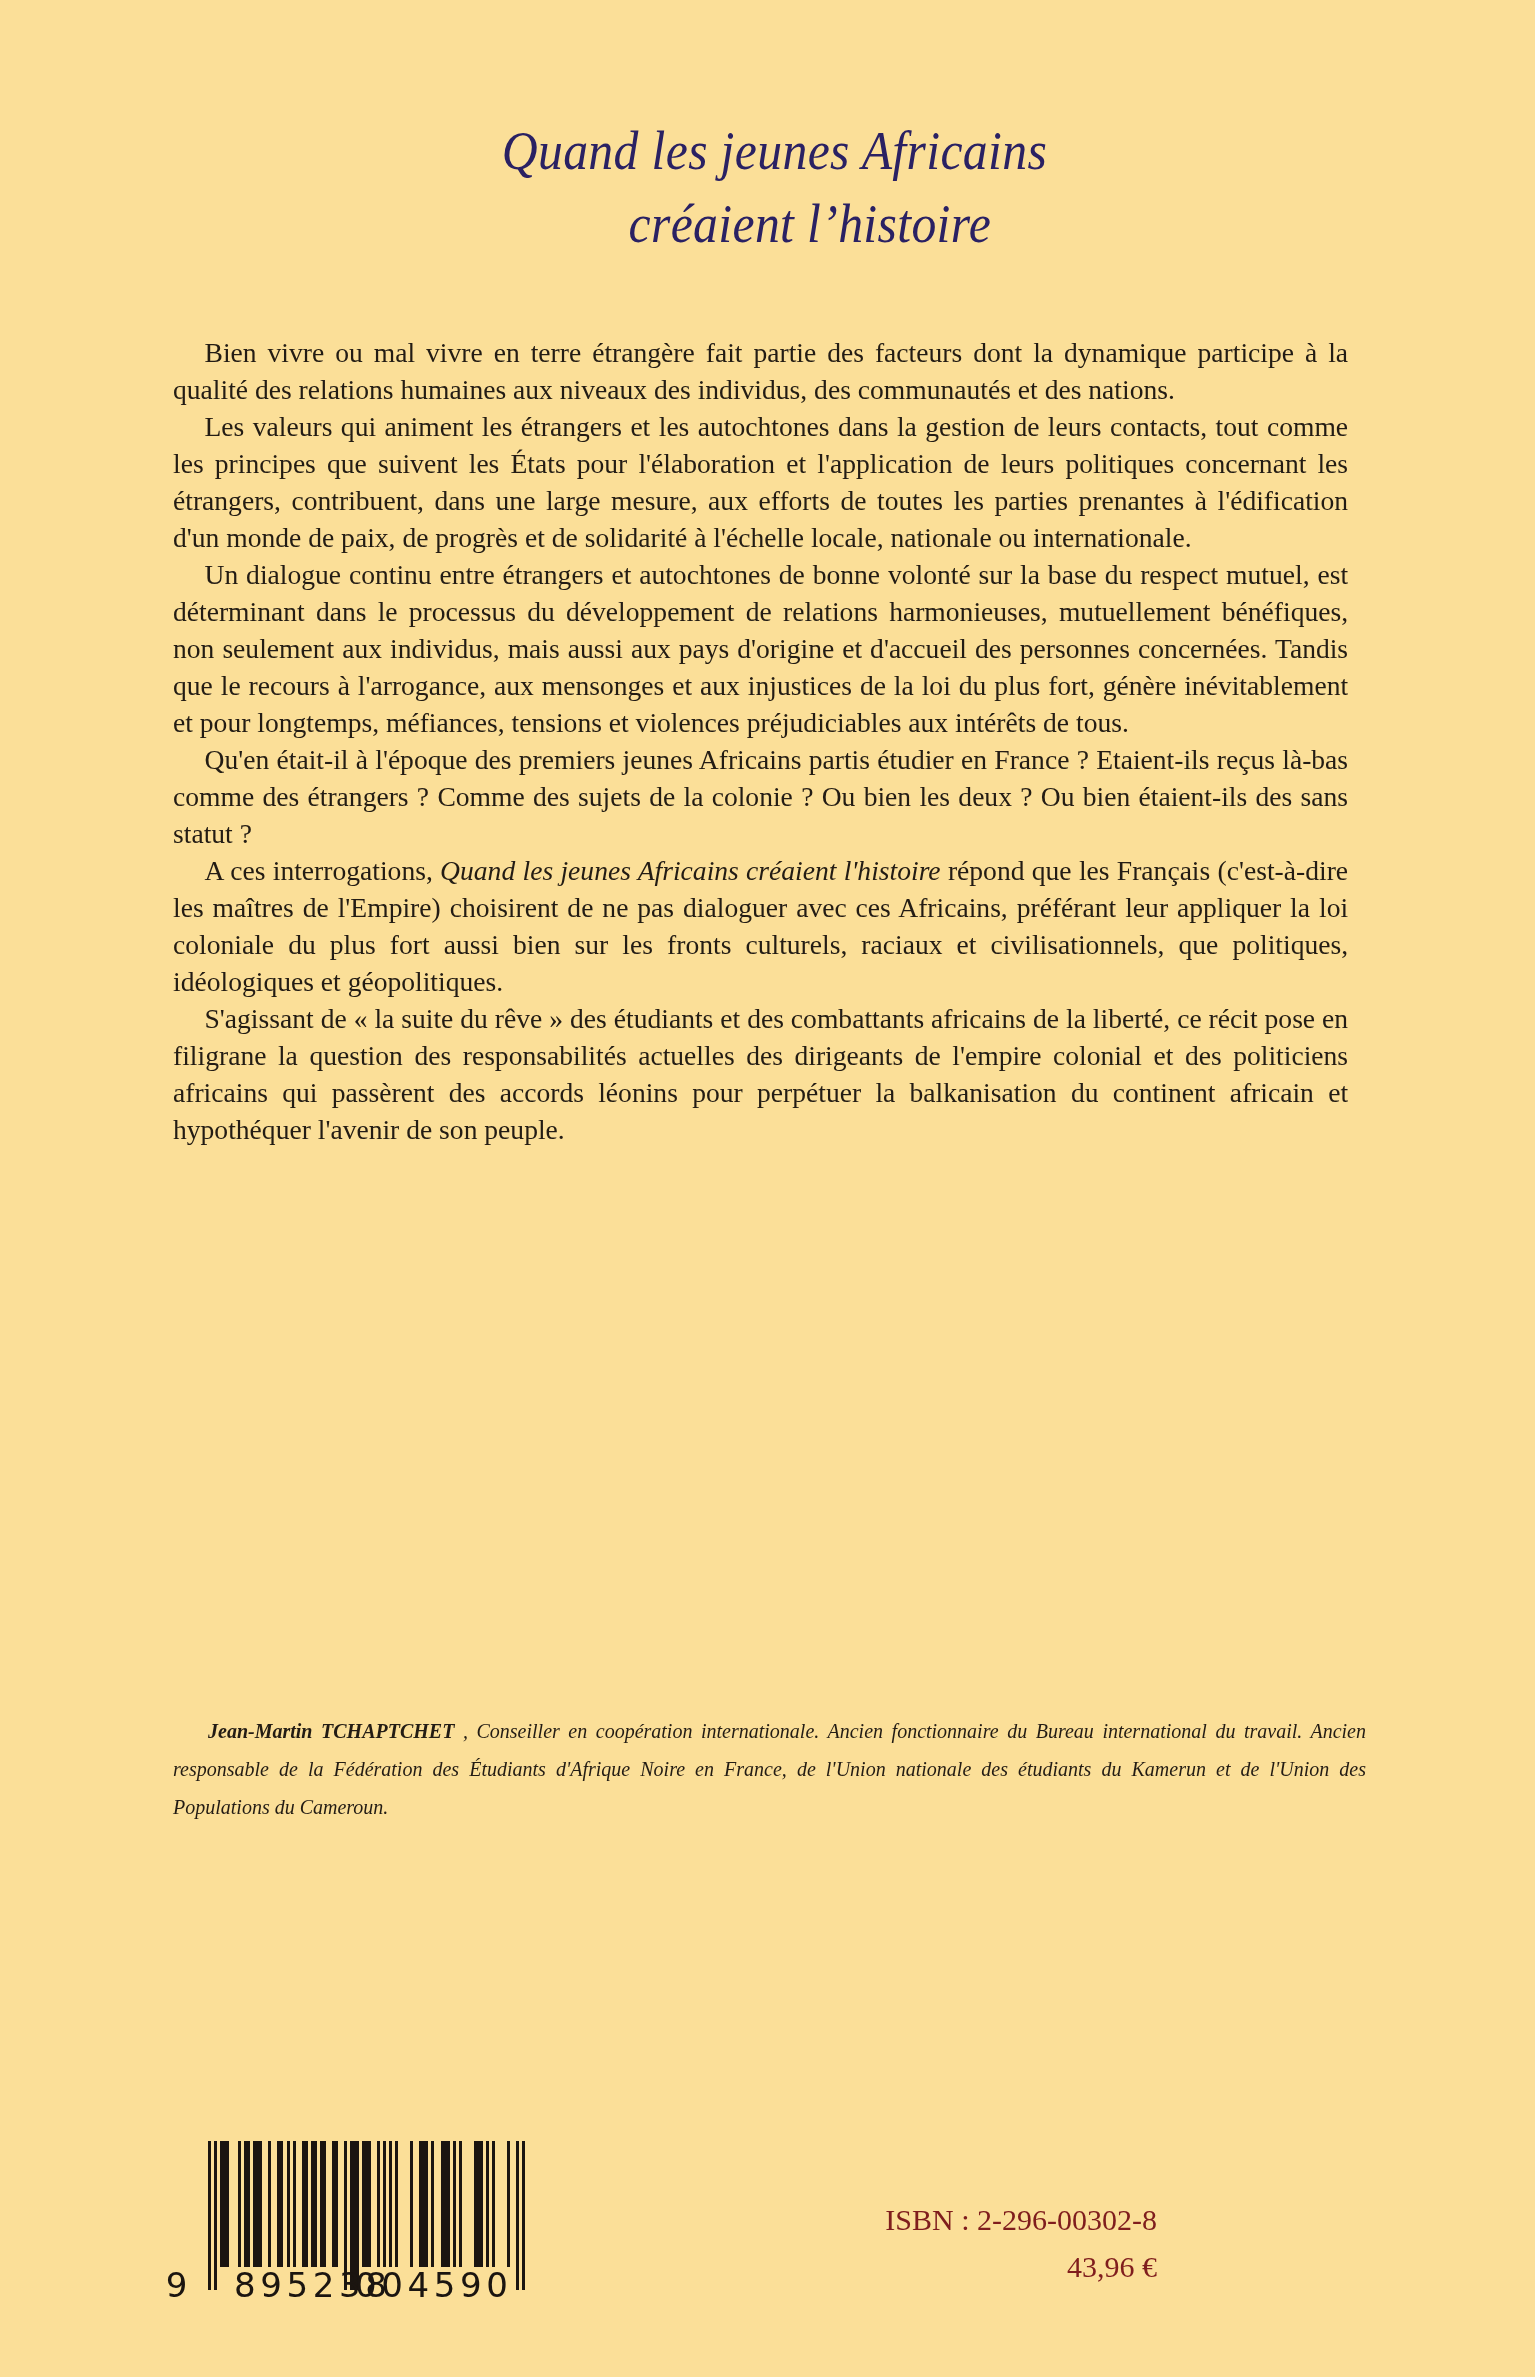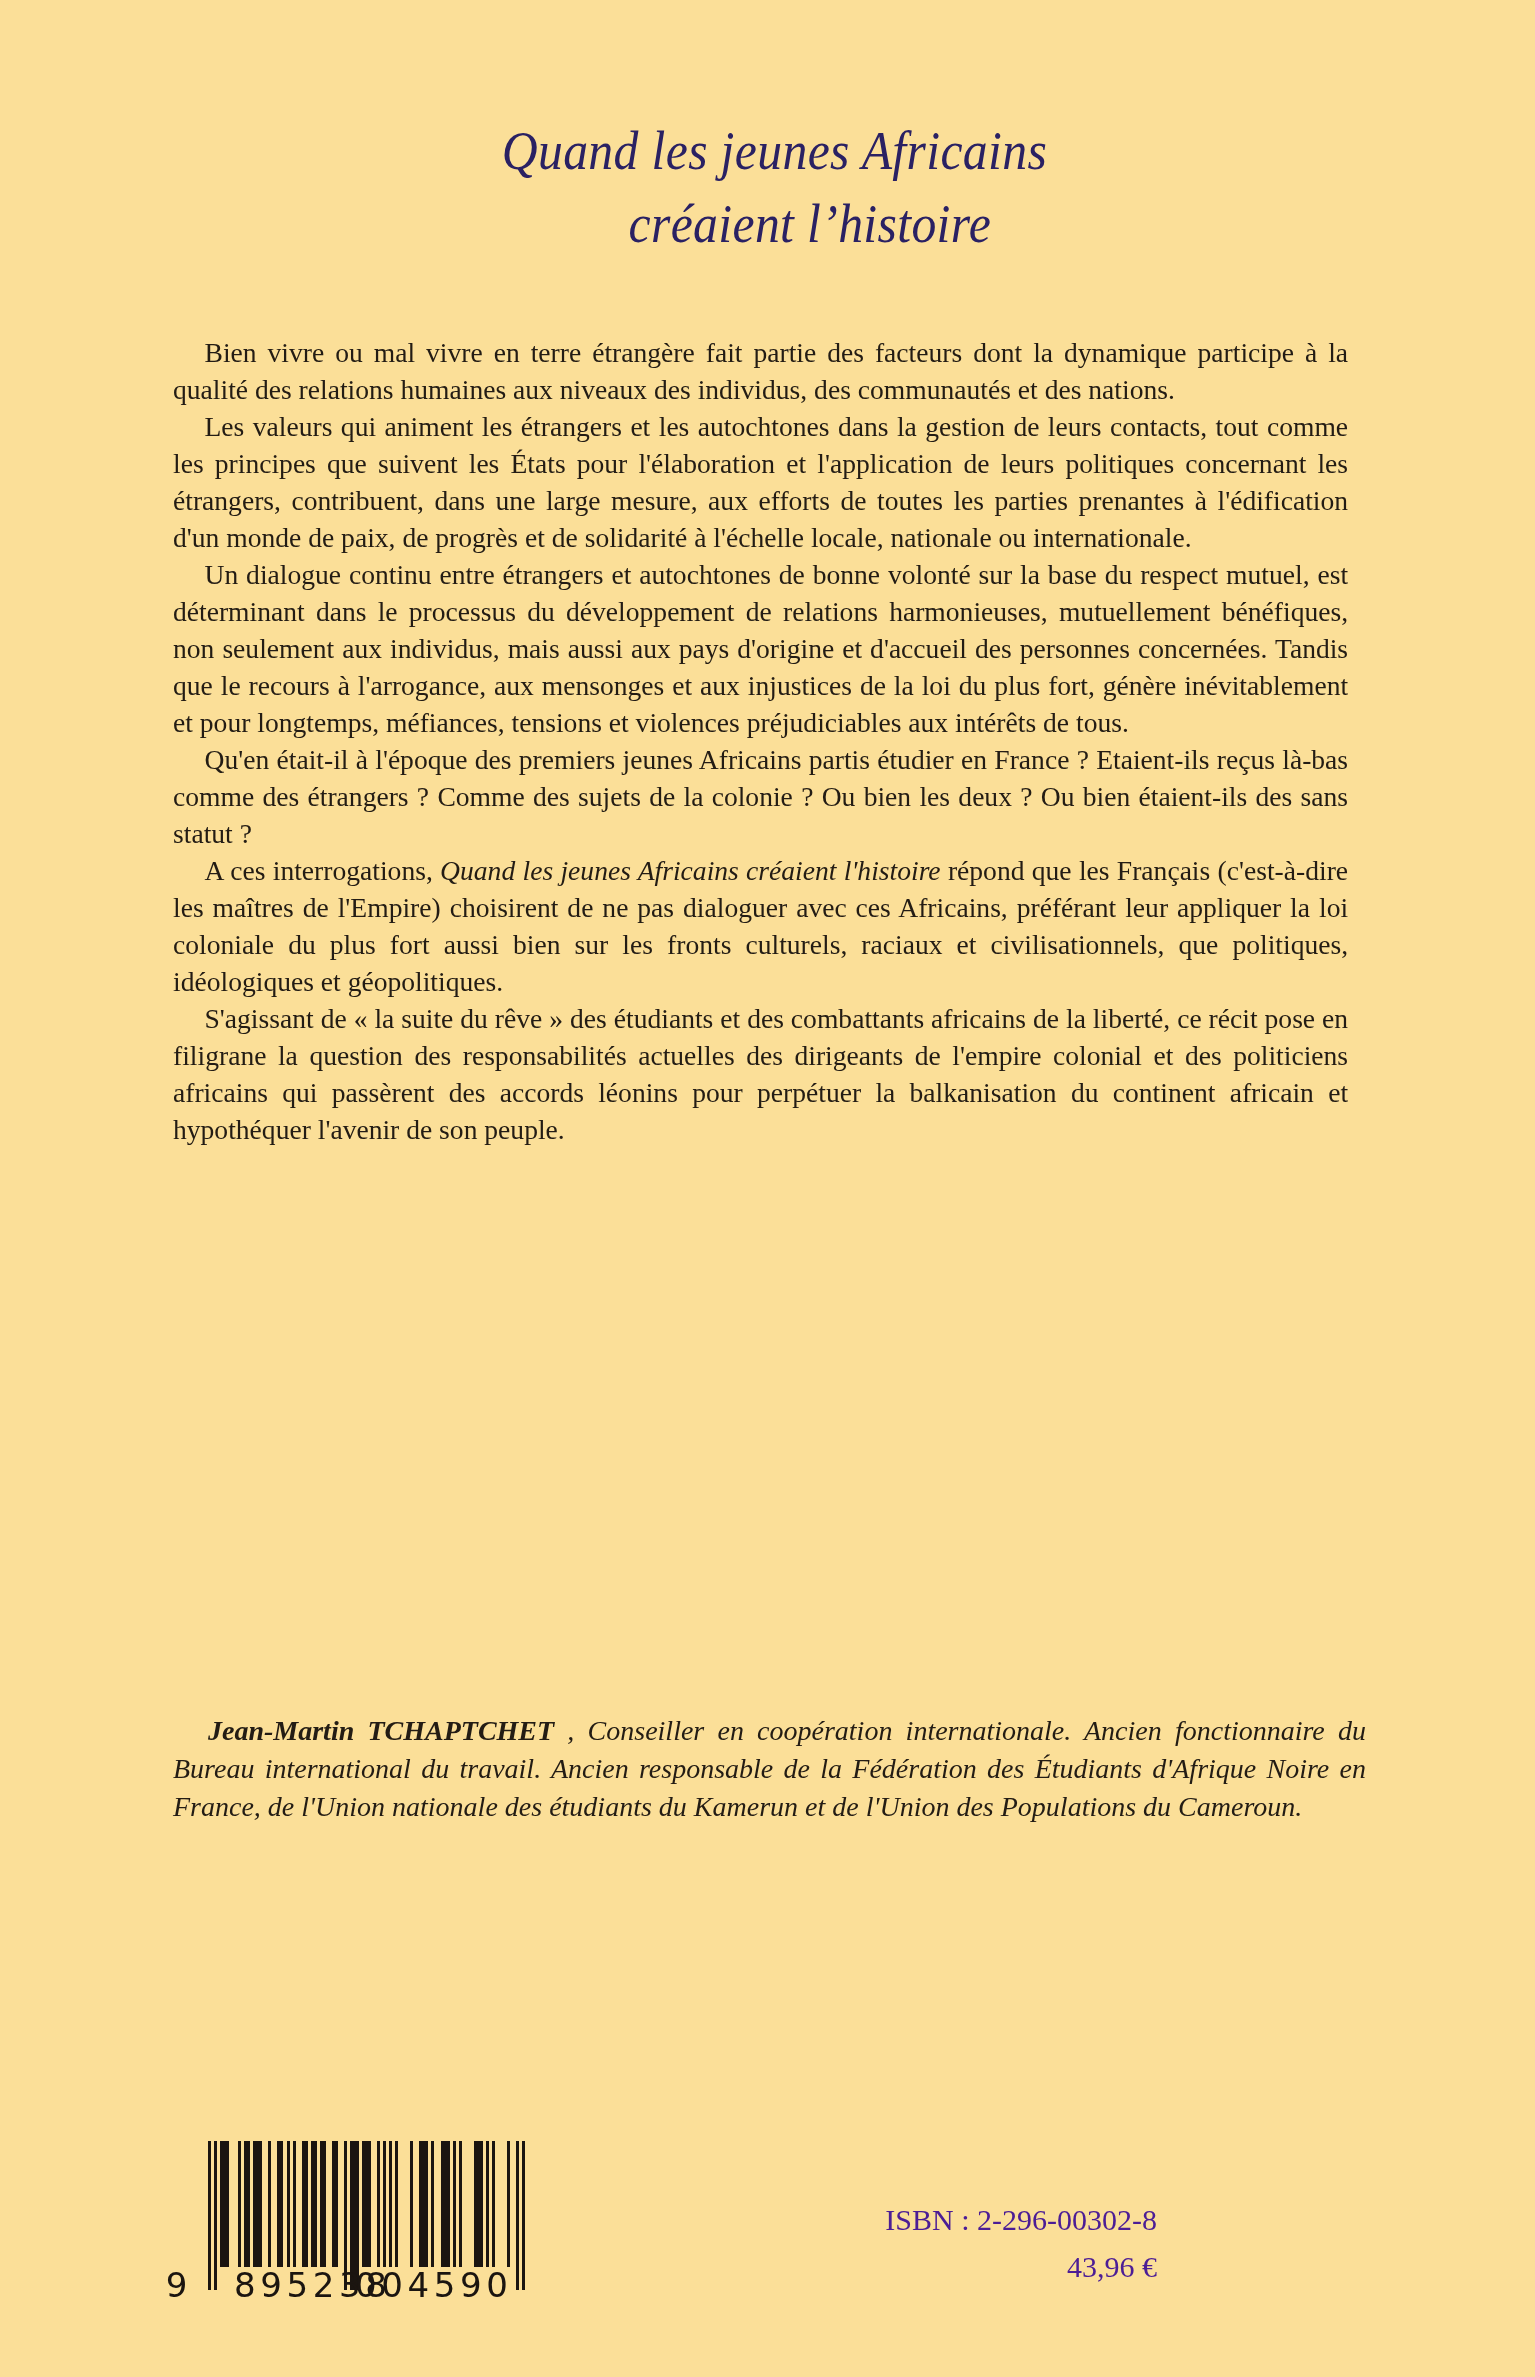--- a/index.html
+++ b/index.html
@@ -77,21 +77,21 @@
 
   
   .bio {
     position: absolute;
     left: 173px;
     top: 1712px;
     width: 1193px;
     color: #231c14;
     font-family: "Liberation Serif", "DejaVu Serif", serif;
     font-style: italic;
-    font-size: 28px;
+    font-size: 20px;
     line-height: 38px;
     text-align: justify;
     text-justify: inter-word;
   }
   .bio p {
     margin: 0;
     text-indent: 35px;
   }
   .bio .author-name {
     font-weight: bold;
@@ -148,21 +148,21 @@
     top: 0;
     letter-spacing: 4.6px;
   }
 
   
   .isbn-block {
     position: absolute;
     right: 153px;
     top: 2196px;
     text-align: right;
-    color: #4c1d95;
+    color: #7f1d1d;
     font-family: "Liberation Serif", "DejaVu Serif", serif;
     font-size: 30px;
     line-height: 47px;
   }
   .isbn-line { white-space: nowrap; }
   .price-line { white-space: nowrap; }
 </style>
 </head>
 <body>
 

